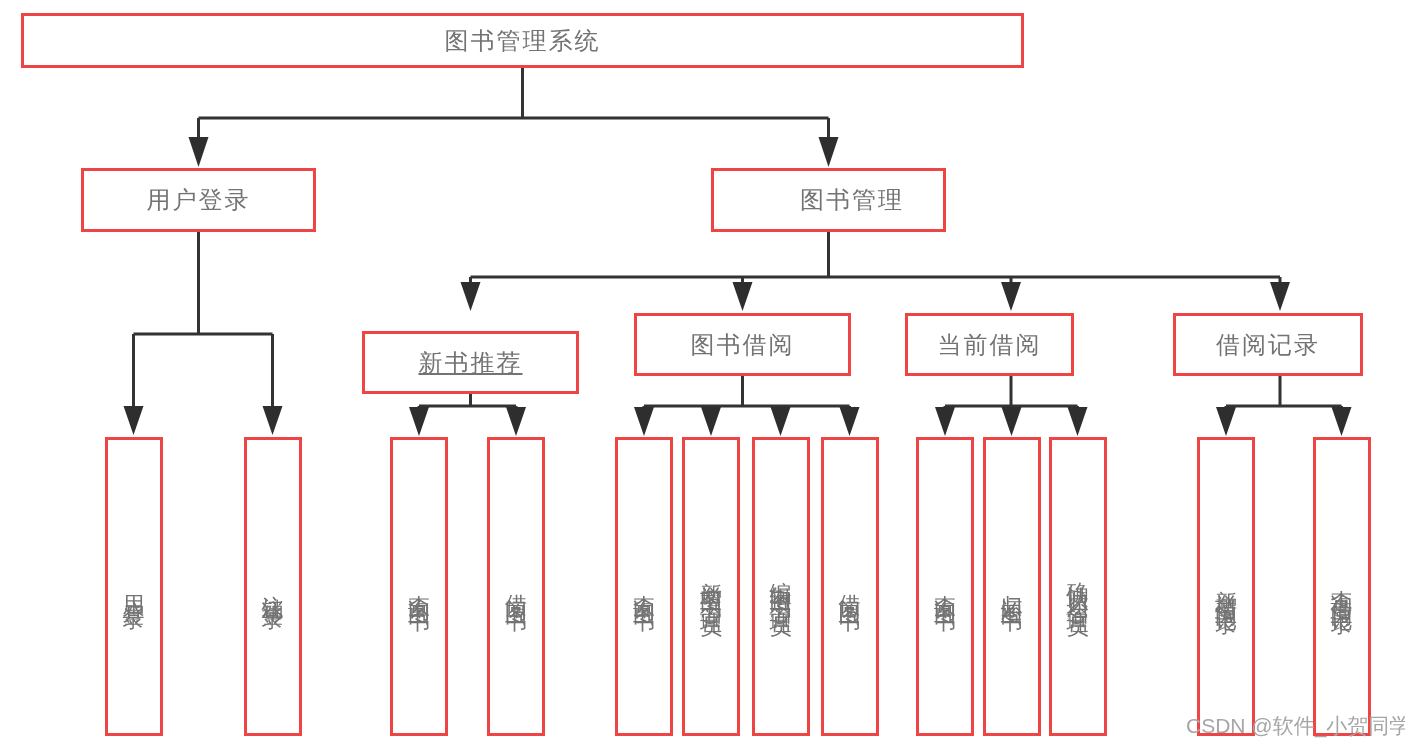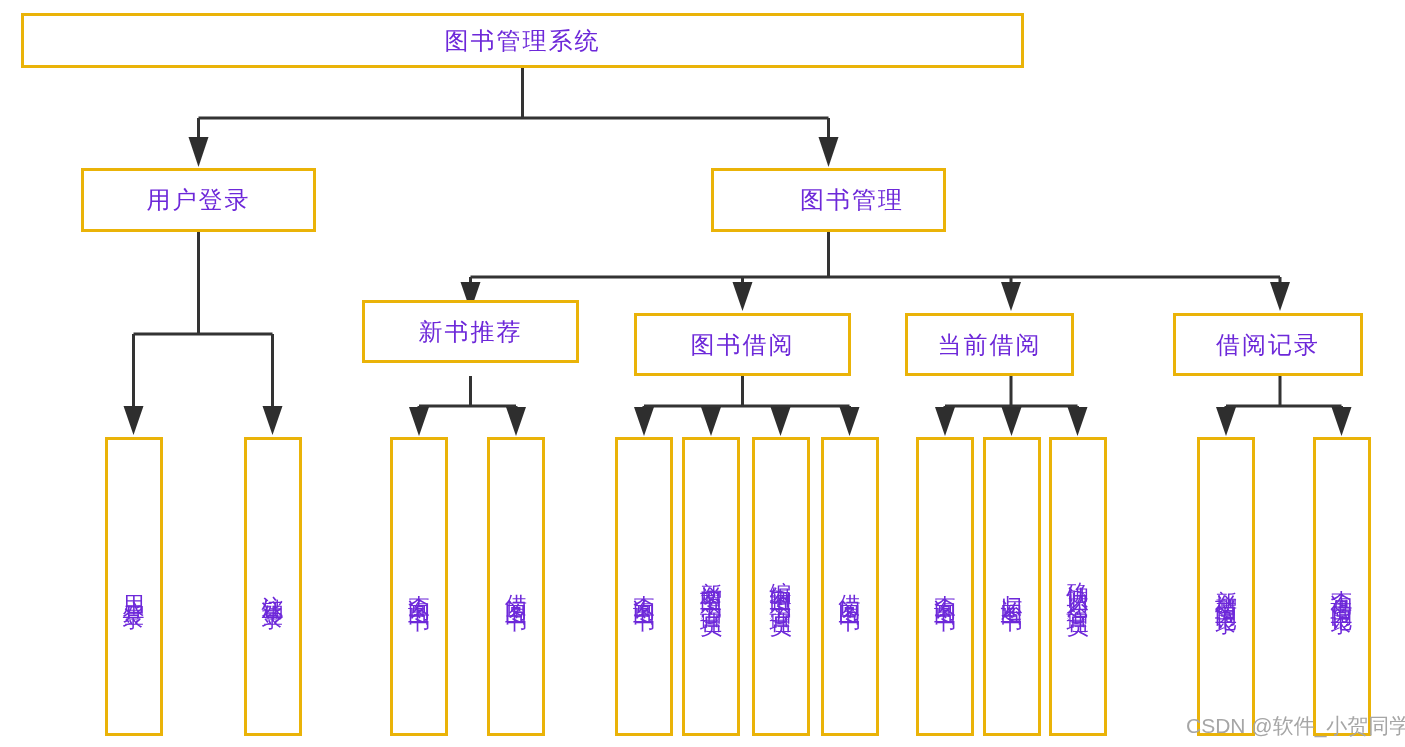--- a/index.html
+++ b/index.html
@@ -11,25 +11,25 @@
     overflow:hidden;
   }
   .connectors{
     position:absolute;left:0;top:0;
     pointer-events:none;
   }
   .box{
     position:absolute;
     box-sizing:border-box;
     background:#ffffff;
-    border:3px solid #eab308;
+    border:3px solid #ef4444;
     display:flex;
     align-items:center;
     justify-content:center;
-    color:#6d28d9;
+    color:#737373;
   }
   .hlabel{
     font-size:24px;
     letter-spacing:2px;
     white-space:nowrap;
   }
   .leaf .vlabel{
     writing-mode:vertical-rl;
     text-orientation:mixed;
     font-size:22px;
@@ -88,21 +88,21 @@
     <span class="hlabel">图书管理系统</span>
   </div>
 
   <div class="box" style="left:81px;top:168px;width:235px;height:64px;">
     <span class="hlabel">用户登录</span>
   </div>
   <div class="box" style="left:711px;top:168px;width:235px;height:64px;padding-left:47px;">
     <span class="hlabel">图书管理</span>
   </div>
 
-  <div class="box" style="left:362px;top:300px;width:217px;height:63px;">
+  <div class="box" style="left:362px;top:331px;width:217px;height:63px;text-decoration:underline;">
     <span class="hlabel">新书推荐</span>
   </div>
   <div class="box" style="left:634px;top:313px;width:217px;height:63px;align-items:center;">
     <span class="hlabel">图书借阅</span>
   </div>
   <div class="box" style="left:905px;top:313px;width:169px;height:63px;">
     <span class="hlabel">当前借阅</span>
   </div>
   <div class="box" style="left:1173px;top:313px;width:190px;height:63px;">
     <span class="hlabel">借阅记录</span>

